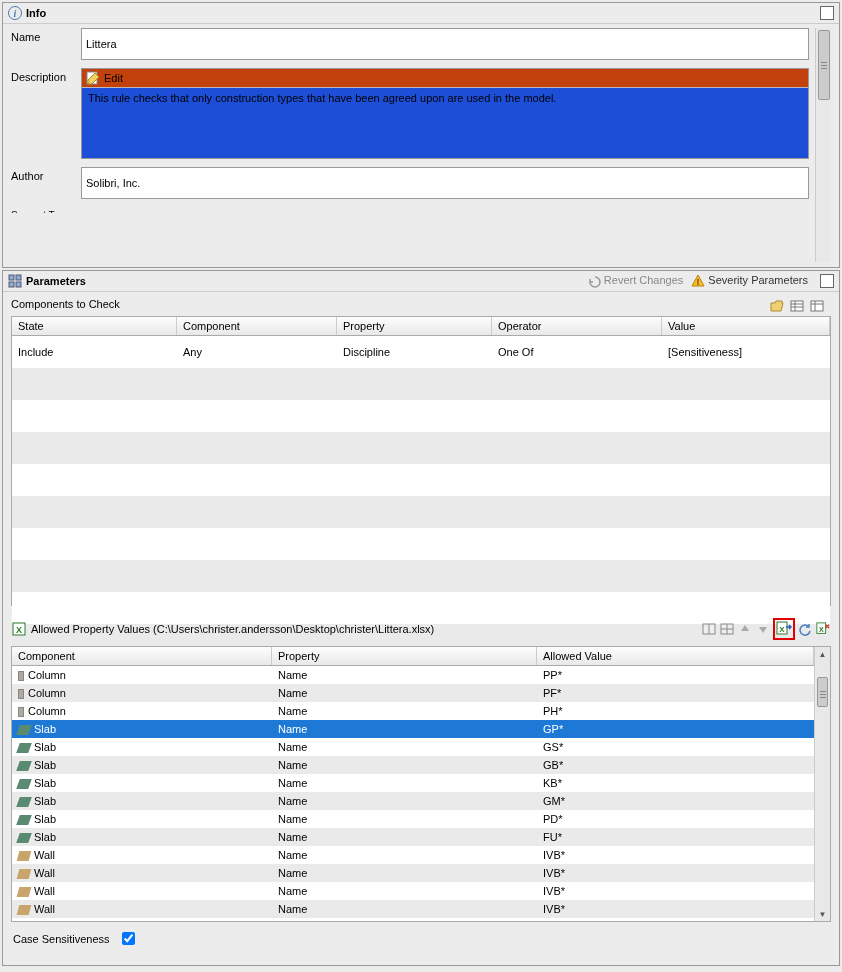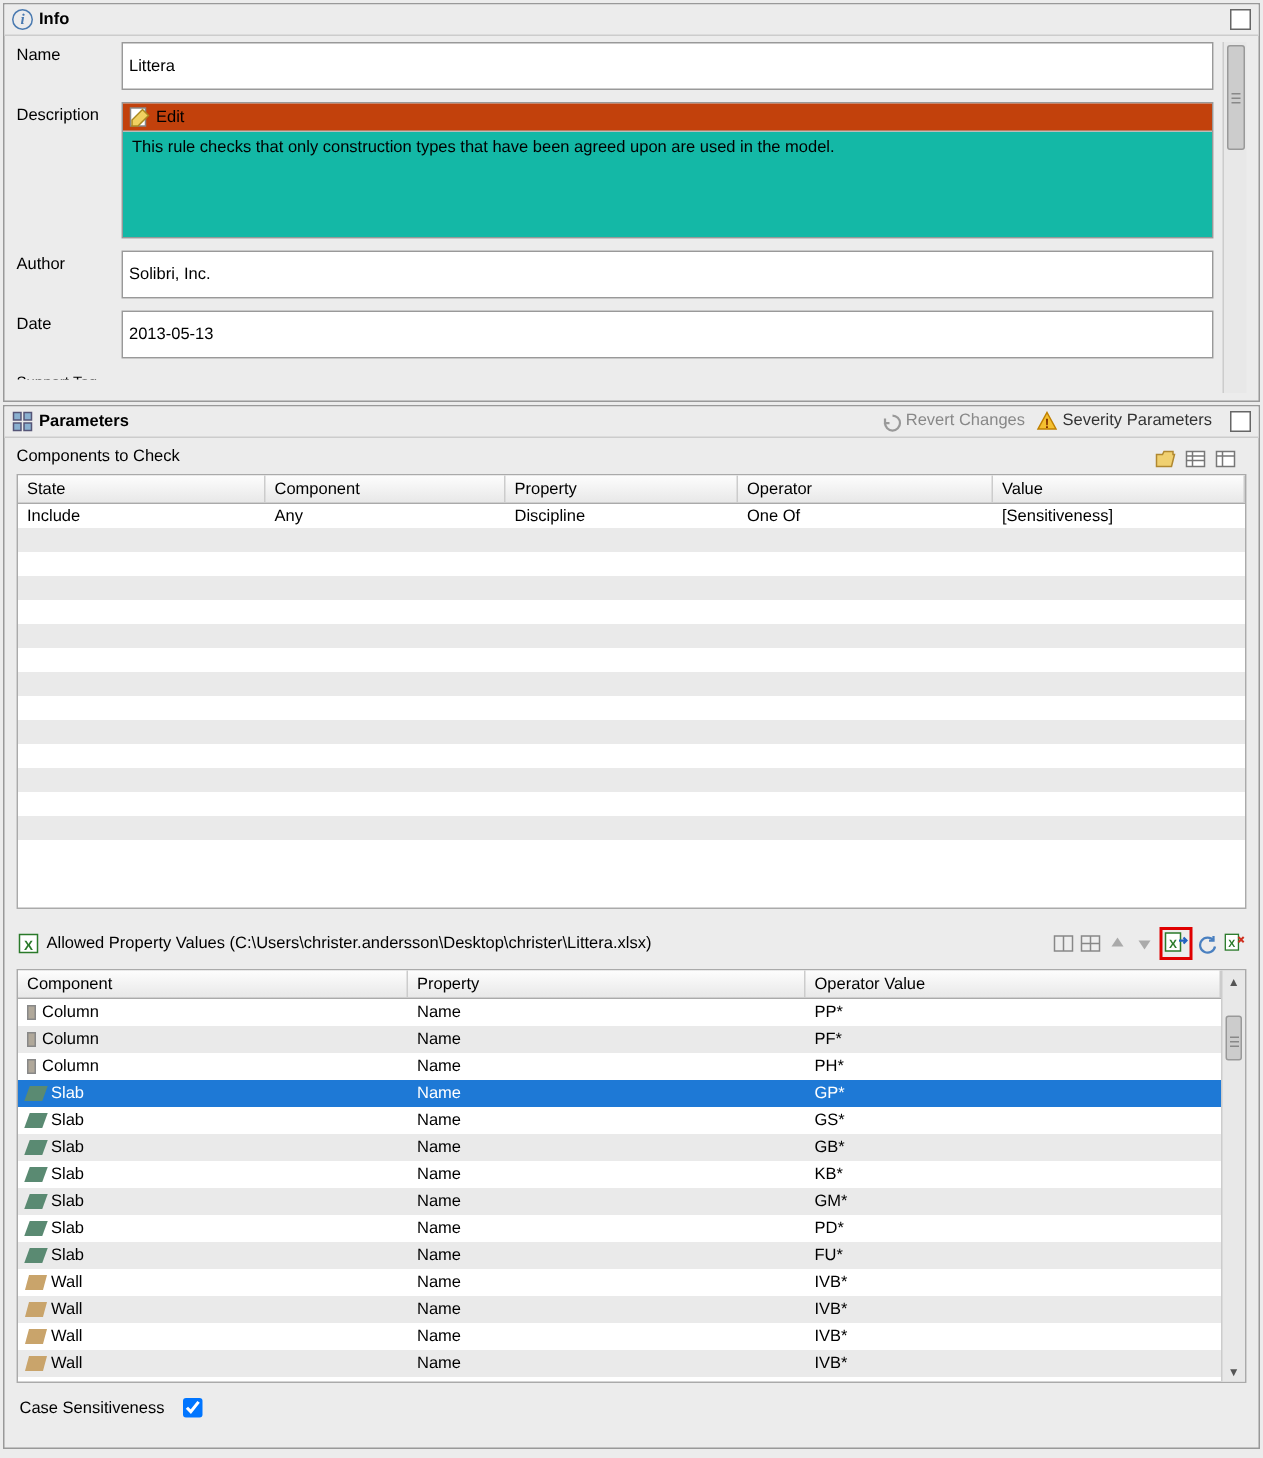--- a/index.html
+++ b/index.html
@@ -18,42 +18,42 @@
     .info-fields { flex: 1; padding-right: 6px; }
     .info-row { display: flex; align-items: flex-start; margin-bottom: 8px; }
     .info-label { width: 70px; padding-top: 3px; }
     .info-value { flex: 1; }
     
     .text-input { width: 100%; border: 1px solid #999; padding: 2px 4px; background: #fff; font-family: inherit; font-size: 11px; height: 32px; }
     
     .desc-box { border: 1px solid #999; background: #fff; width: 100%; }
     .edit-bar { border-bottom: 1px solid #bbb; padding: 2px 4px; display: flex; align-items: center; gap: 4px; background: #c2410c; }
     .edit-icon { width: 14px; height: 14px; display: inline-block; }
-    .desc-text { padding: 4px 6px; height: 70px; background: #14b8a6; }
+    .desc-text { padding: 4px 6px; height: 70px; background: #1d4ed8; }
     
     .vscroll { width: 16px; background: #e8e8e8; border-left: 1px solid #ccc; display: flex; flex-direction: column; align-items: center; justify-content: space-between; padding: 2px 0; }
     .vscroll-thumb { width: 12px; background: #ccc; border: 1px solid #999; border-radius: 2px; }
     .vscroll-line { width: 6px; height: 1px; background: #888; margin: 1px 0; }
     
     
     .params-header { display: flex; align-items: center; padding: 3px 5px; }
     .params-icon { width: 14px; height: 14px; display: inline-block; }
     .toolbar-link { display: flex; align-items: flex-start; gap: 3px; color: #888; margin-right: 8px; cursor: pointer; }
     .warn-icon { width: 14px; height: 14px; display: inline-flex; align-items: center; justify-content: center; color: #d88000; font-weight: bold; }
     .sev-link { color: #333; }
     
     .section-title { padding: 6px 8px 4px 8px; font-size: 11px; }
     .section-toolbar { float: right; display: flex; gap: 4px; padding-right: 6px; }
     .small-icon { width: 16px; height: 16px; display: inline-flex; align-items: center; justify-content: center; border: 1px solid transparent; cursor: pointer; }
     
     .table { border: 1px solid #aaa; margin: 2px 8px; background: #fff; }
     .thead { display: flex; background: linear-gradient(#fdfdfd, #e8e8e8); border-bottom: 1px solid #aaa; }
     .th { padding: 3px 6px; border-right: 1px solid #ccc; }
     .tbody { }
-    .tr { display: flex; height: 16px; align-items: center; }
+    .tr { display: flex; height: 32px; align-items: center; }
     .tr.odd { background: #fff; }
     .tr.even { background: #eaeaea; }
     .td { padding: 2px 6px; overflow: hidden; white-space: nowrap; }
     
     .components-table .c1 { width: 165px; }
     .components-table .c2 { width: 160px; }
     .components-table .c3 { width: 155px; }
     .components-table .c4 { width: 170px; }
     .components-table .c5 { flex: 1; }
     
@@ -117,24 +117,20 @@
               <span>Edit</span>
             </div>
             <div class="desc-text">This rule checks that only construction types that have been agreed upon are used in the model.</div>
           </div>
         </div>
       </div>
       <div class="info-row">
         <div class="info-label">Author</div>
         <div class="info-value"><input class="text-input" value="Solibri, Inc." style=""></div>
       </div>
-      <div class="info-row">
-        <div class="info-label">Date</div>
-        <div class="info-value"><input class="text-input" value="2013-05-13" style=""></div>
-      </div>
       <div class="info-row" style="margin-bottom:0; overflow:hidden; height:6px;">
         <div class="info-label" style="font-size:10px;">Support Tag</div>
       </div>
     </div>
     <div class="vscroll" style="height:234px;">
       <div class="vscroll-thumb" style="height:70px; margin-top:0;">
         <div style="padding-top:30px; display:flex; flex-direction:column; align-items:center;">
           <div class="vscroll-line"></div>
             <div class="vscroll-line"></div>
             <div class="vscroll-line"></div>
@@ -288,21 +284,21 @@
             </svg>
           </span>
       </span>
     </div>
 
     <div class="allowed-table-wrap" style="height:276px;">
       <div class="allowed-table">
         <div class="thead">
           <div class="th c1">Component</div>
           <div class="th c2">Property</div>
-          <div class="th c3">Operator Value</div>
+          <div class="th c3">Allowed Value</div>
         </div>
         <div class="tbody" id="allowed-tbody">
             <div class="tr odd">
               <div class="td c1"><span class="comp-icon icon-column"></span>Column</div>
               <div class="td c2">Name</div>
               <div class="td c3">PP*</div>
             </div>
             <div class="tr even">
               <div class="td c1"><span class="comp-icon icon-column"></span>Column</div>
               <div class="td c2">Name</div>

